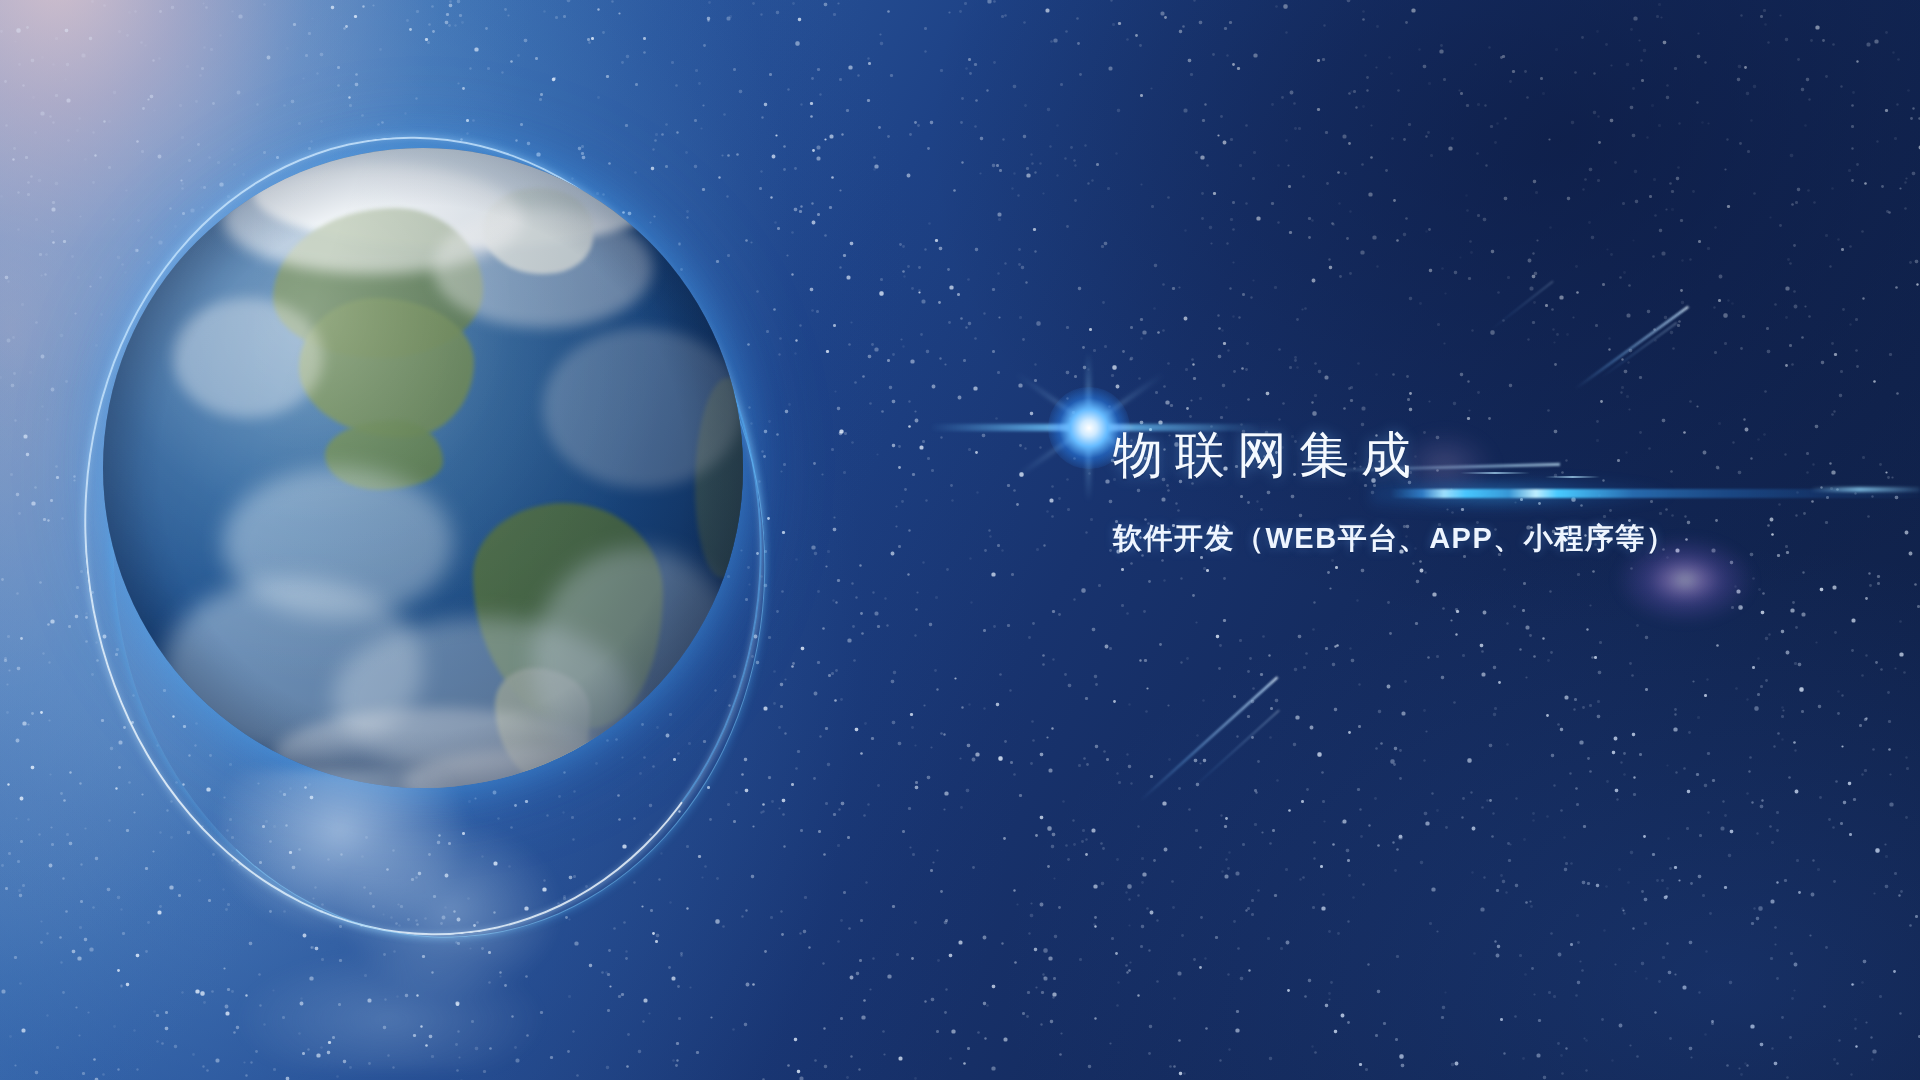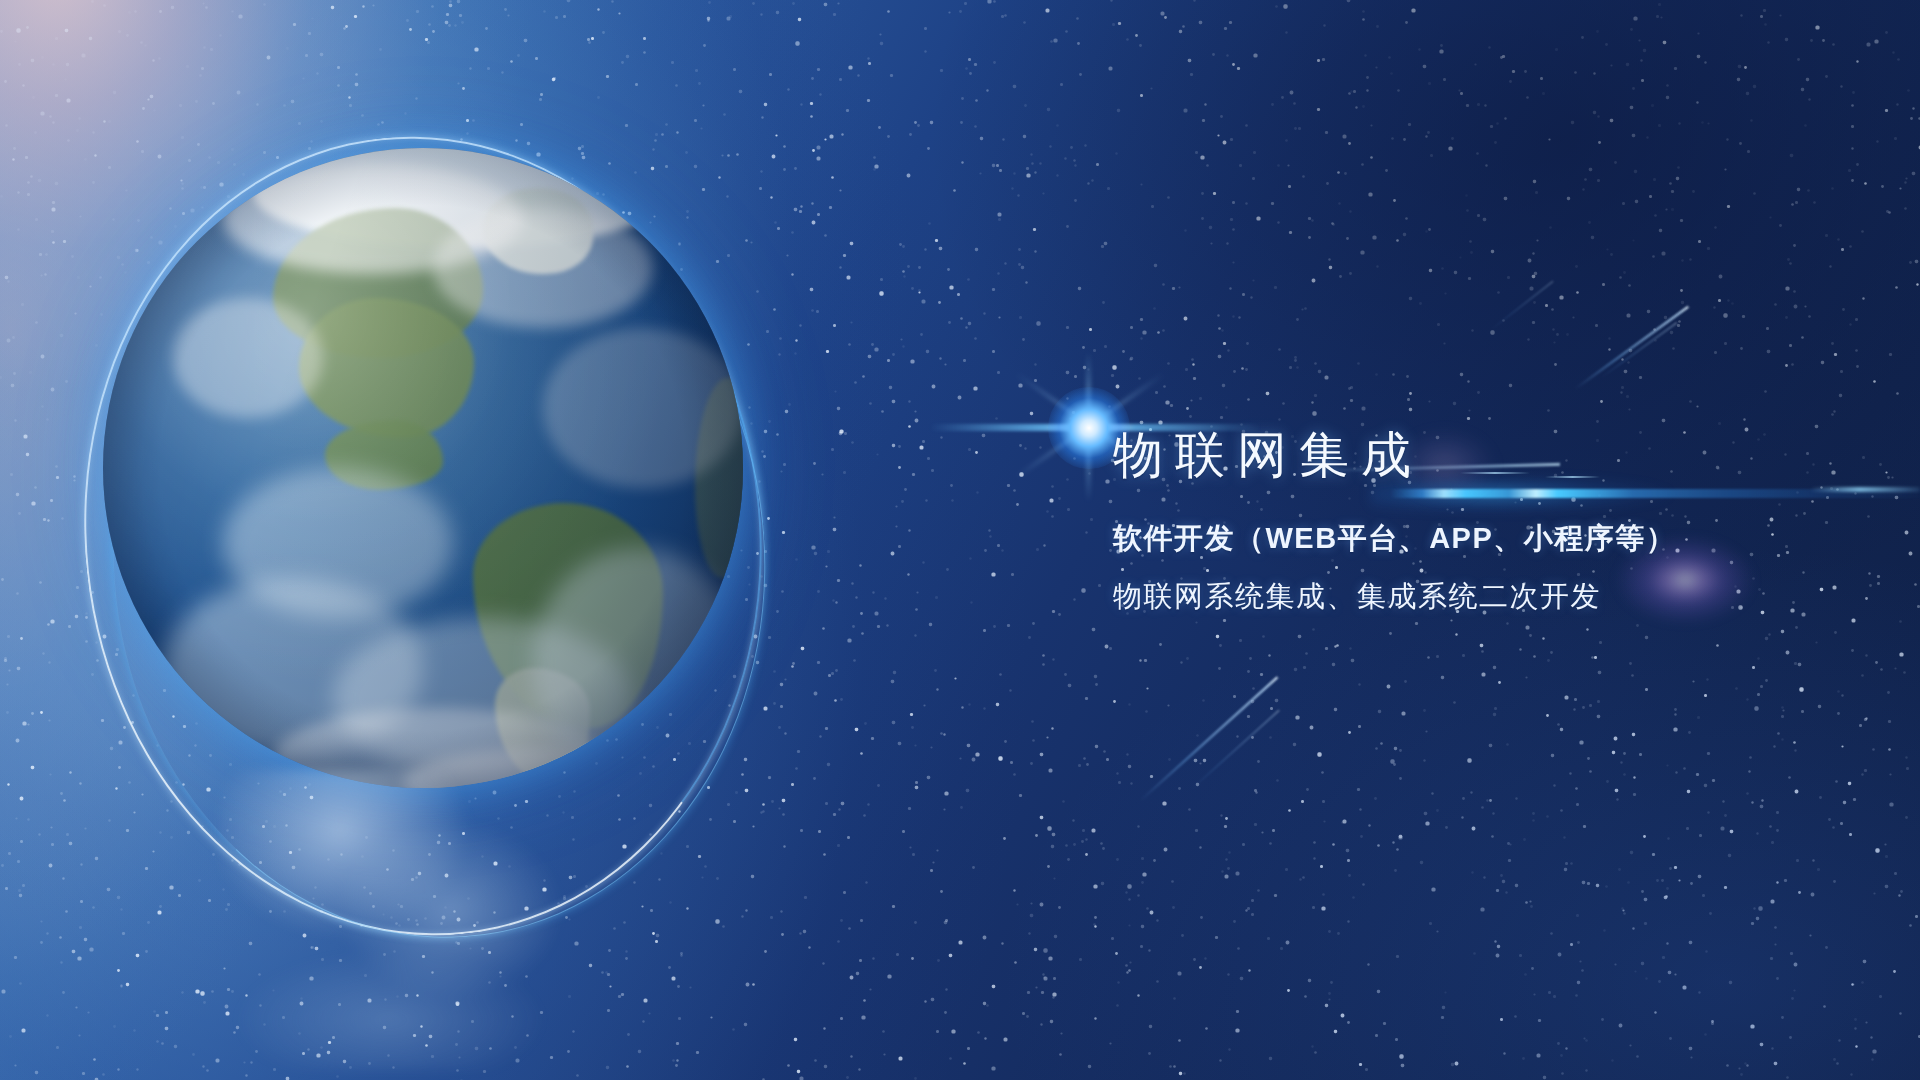--- a/index.html
+++ b/index.html
@@ -302,16 +302,15 @@
   <div id="beam"></div>
   <div id="beam-tick1"></div>
   <div id="beam-tick2"></div>
   <div id="beam-far"></div>
   <div id="flare-violet"></div>
   <div id="flare-violet2"></div>
 
   <div id="textblock">
     <div id="main-title">物联网集成</div>
     <div id="sub-1" class="subline">软件开发（WEB平台、APP、小程序等）</div>
-    <div id="sub-2" class="subline">物联网系统集成、集成系统二次开发</div>
   </div>
 
 </div>
 
 </body></html>

